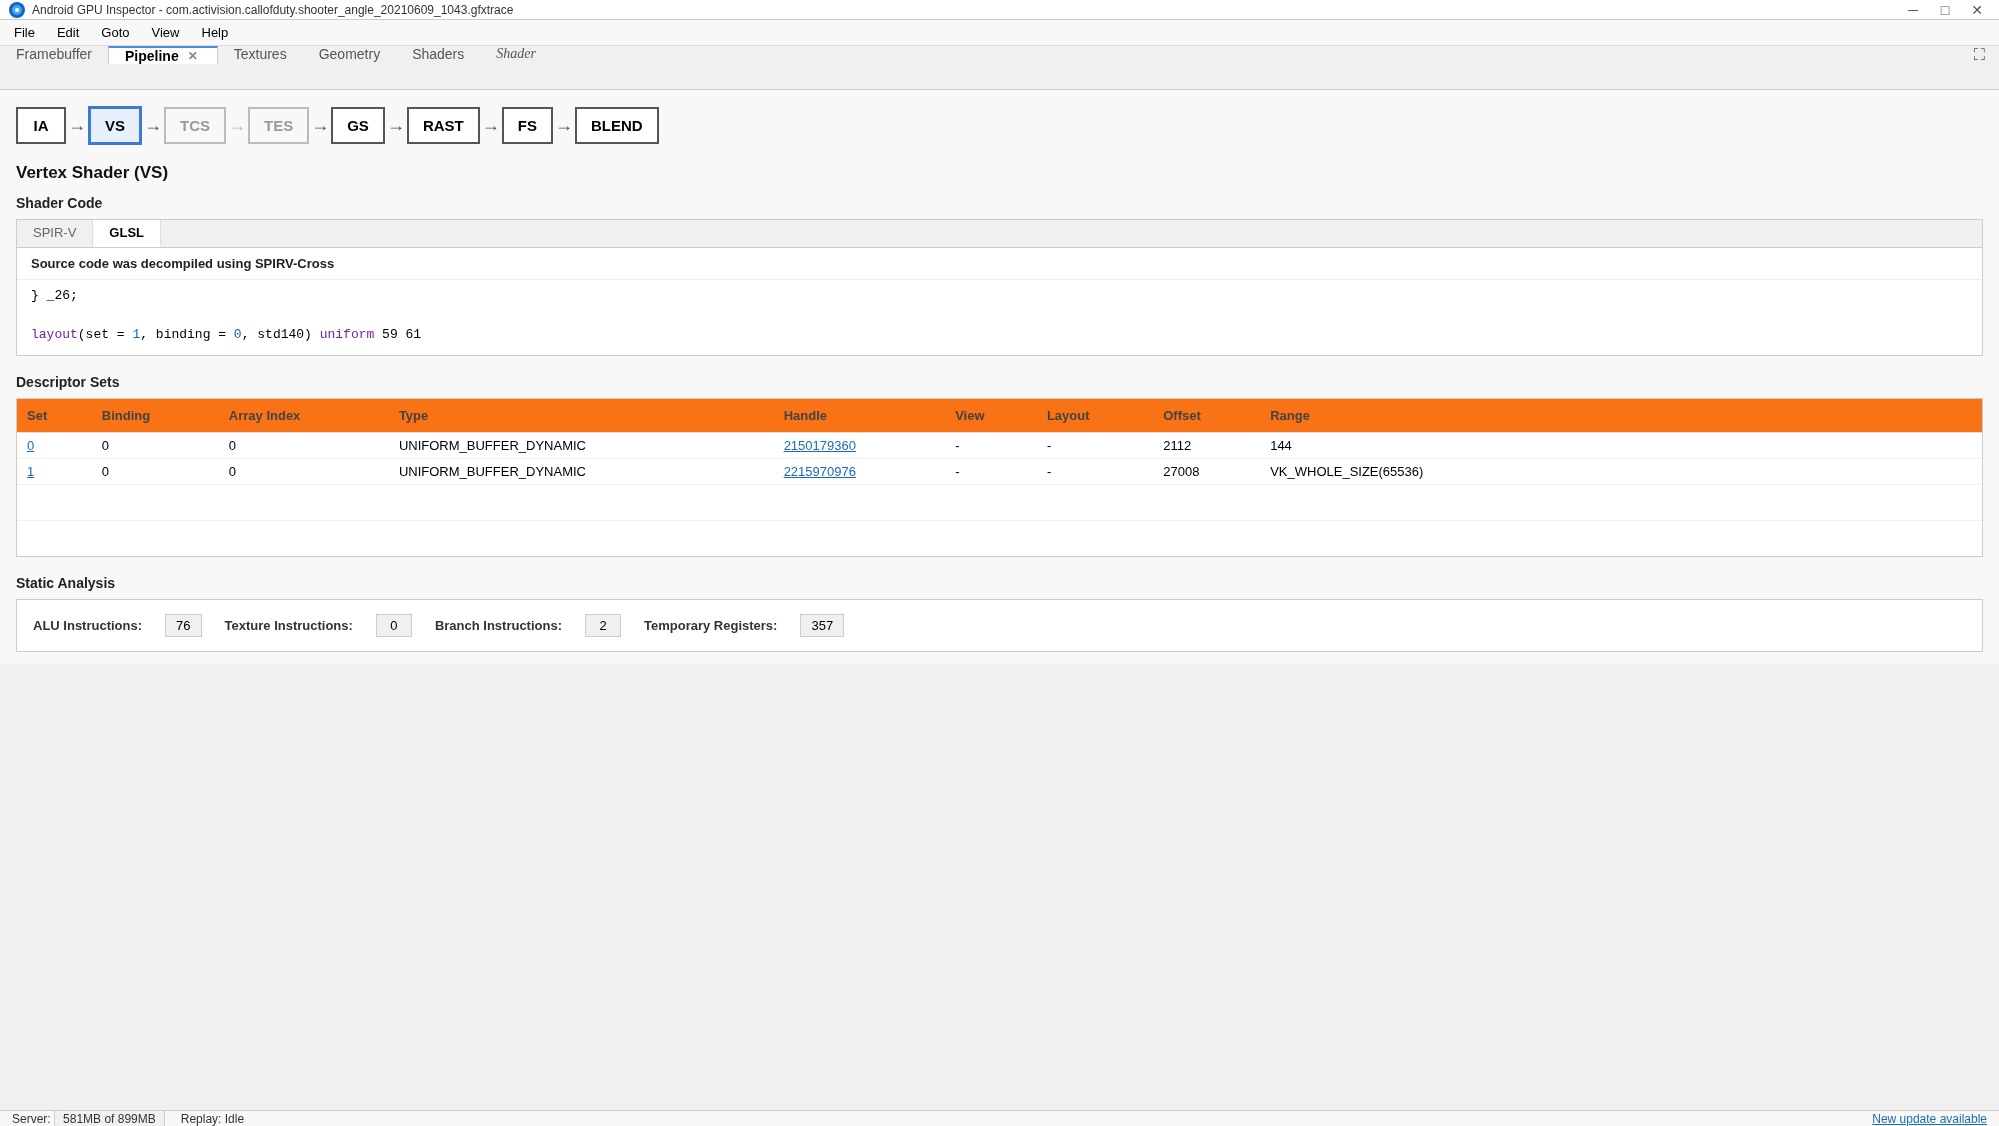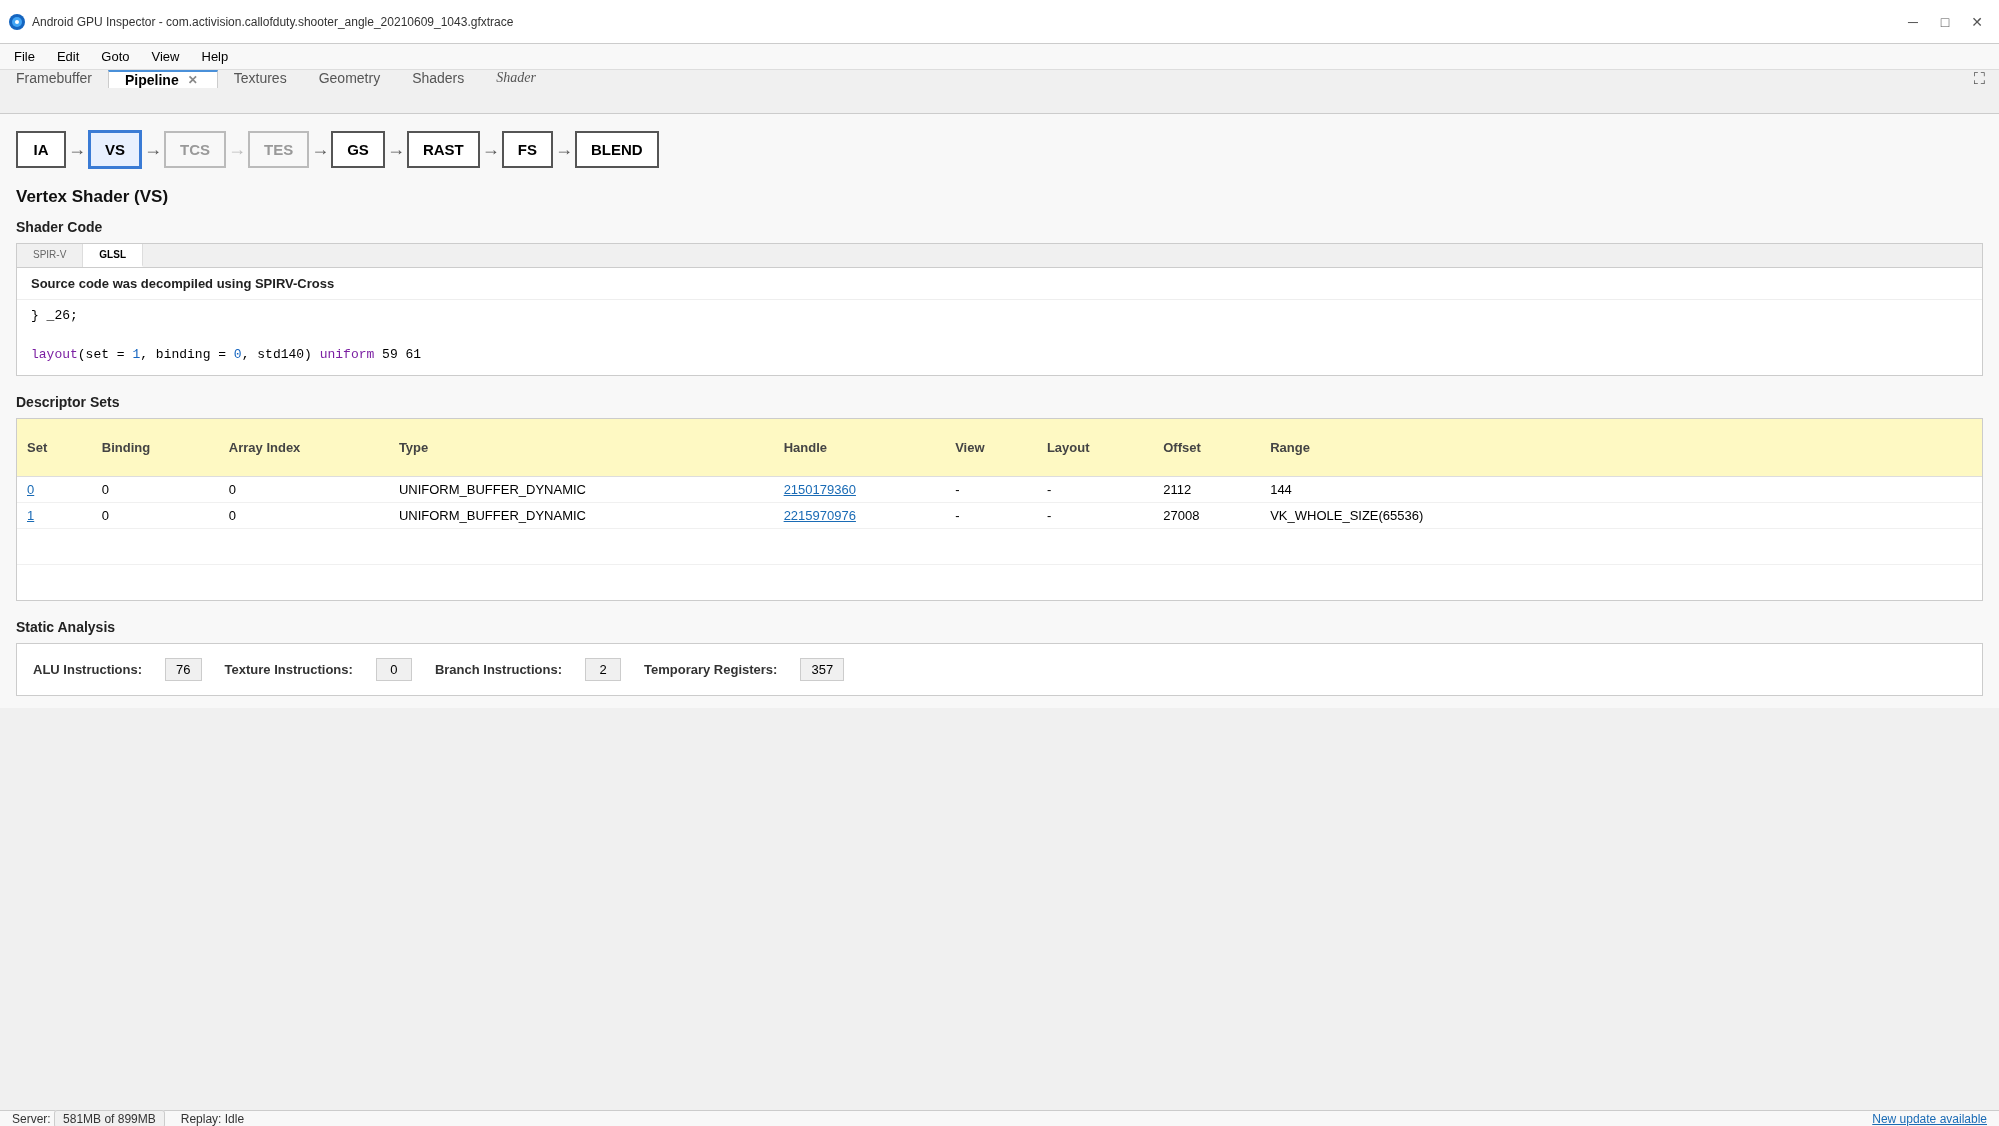--- a/index.html
+++ b/index.html
@@ -11,21 +11,21 @@
       width: 1999px;
       min-height: 1126px;
       overflow: hidden;
     }
     
     .title-bar {
       background: #fff;
       border-bottom: 1px solid #ccc;
       display: flex;
       align-items: center;
-      height: 44px;
+      height: 20px;
       padding: 0 8px;
       justify-content: space-between;
     }
     .title-bar-left {
       display: flex;
       align-items: center;
       gap: 6px;
     }
     .title-bar-icon {
       width: 18px;
@@ -175,21 +175,21 @@
       margin-bottom: 18px;
     }
     .code-tabs {
       display: flex;
       background: #f0f0f0;
       border-bottom: 1px solid #ccc;
     }
     .code-tab {
       padding: 5px 16px;
       cursor: pointer;
-      font-size: 10px;
+      font-size: 13px;
       color: #666;
       border-right: 1px solid #ddd;
     }
     .code-tab.active {
       background: #fff;
       color: #000;
       font-weight: 600;
       border-bottom: 2px solid #fff;
     }
     .code-note {
@@ -223,24 +223,24 @@
       background: #fff;
       margin-bottom: 18px;
     }
     .descriptor-table {
       width: 100%;
       border-collapse: collapse;
       font-size: 13px;
     }
     .descriptor-table th {
       text-align: left;
-      padding: 21px 10px;
+      padding: 9px 10px;
       font-weight: 600;
       color: #444;
-      background: #fef9c3;
+      background: #f97316;
       border-bottom: 1px solid #ddd;
     }
     .descriptor-table td {
       padding: 5px 10px;
       border-bottom: 1px solid #f0f0f0;
       vertical-align: middle;
     }
     .descriptor-table tr:last-child td {
       border-bottom: none;
     }

